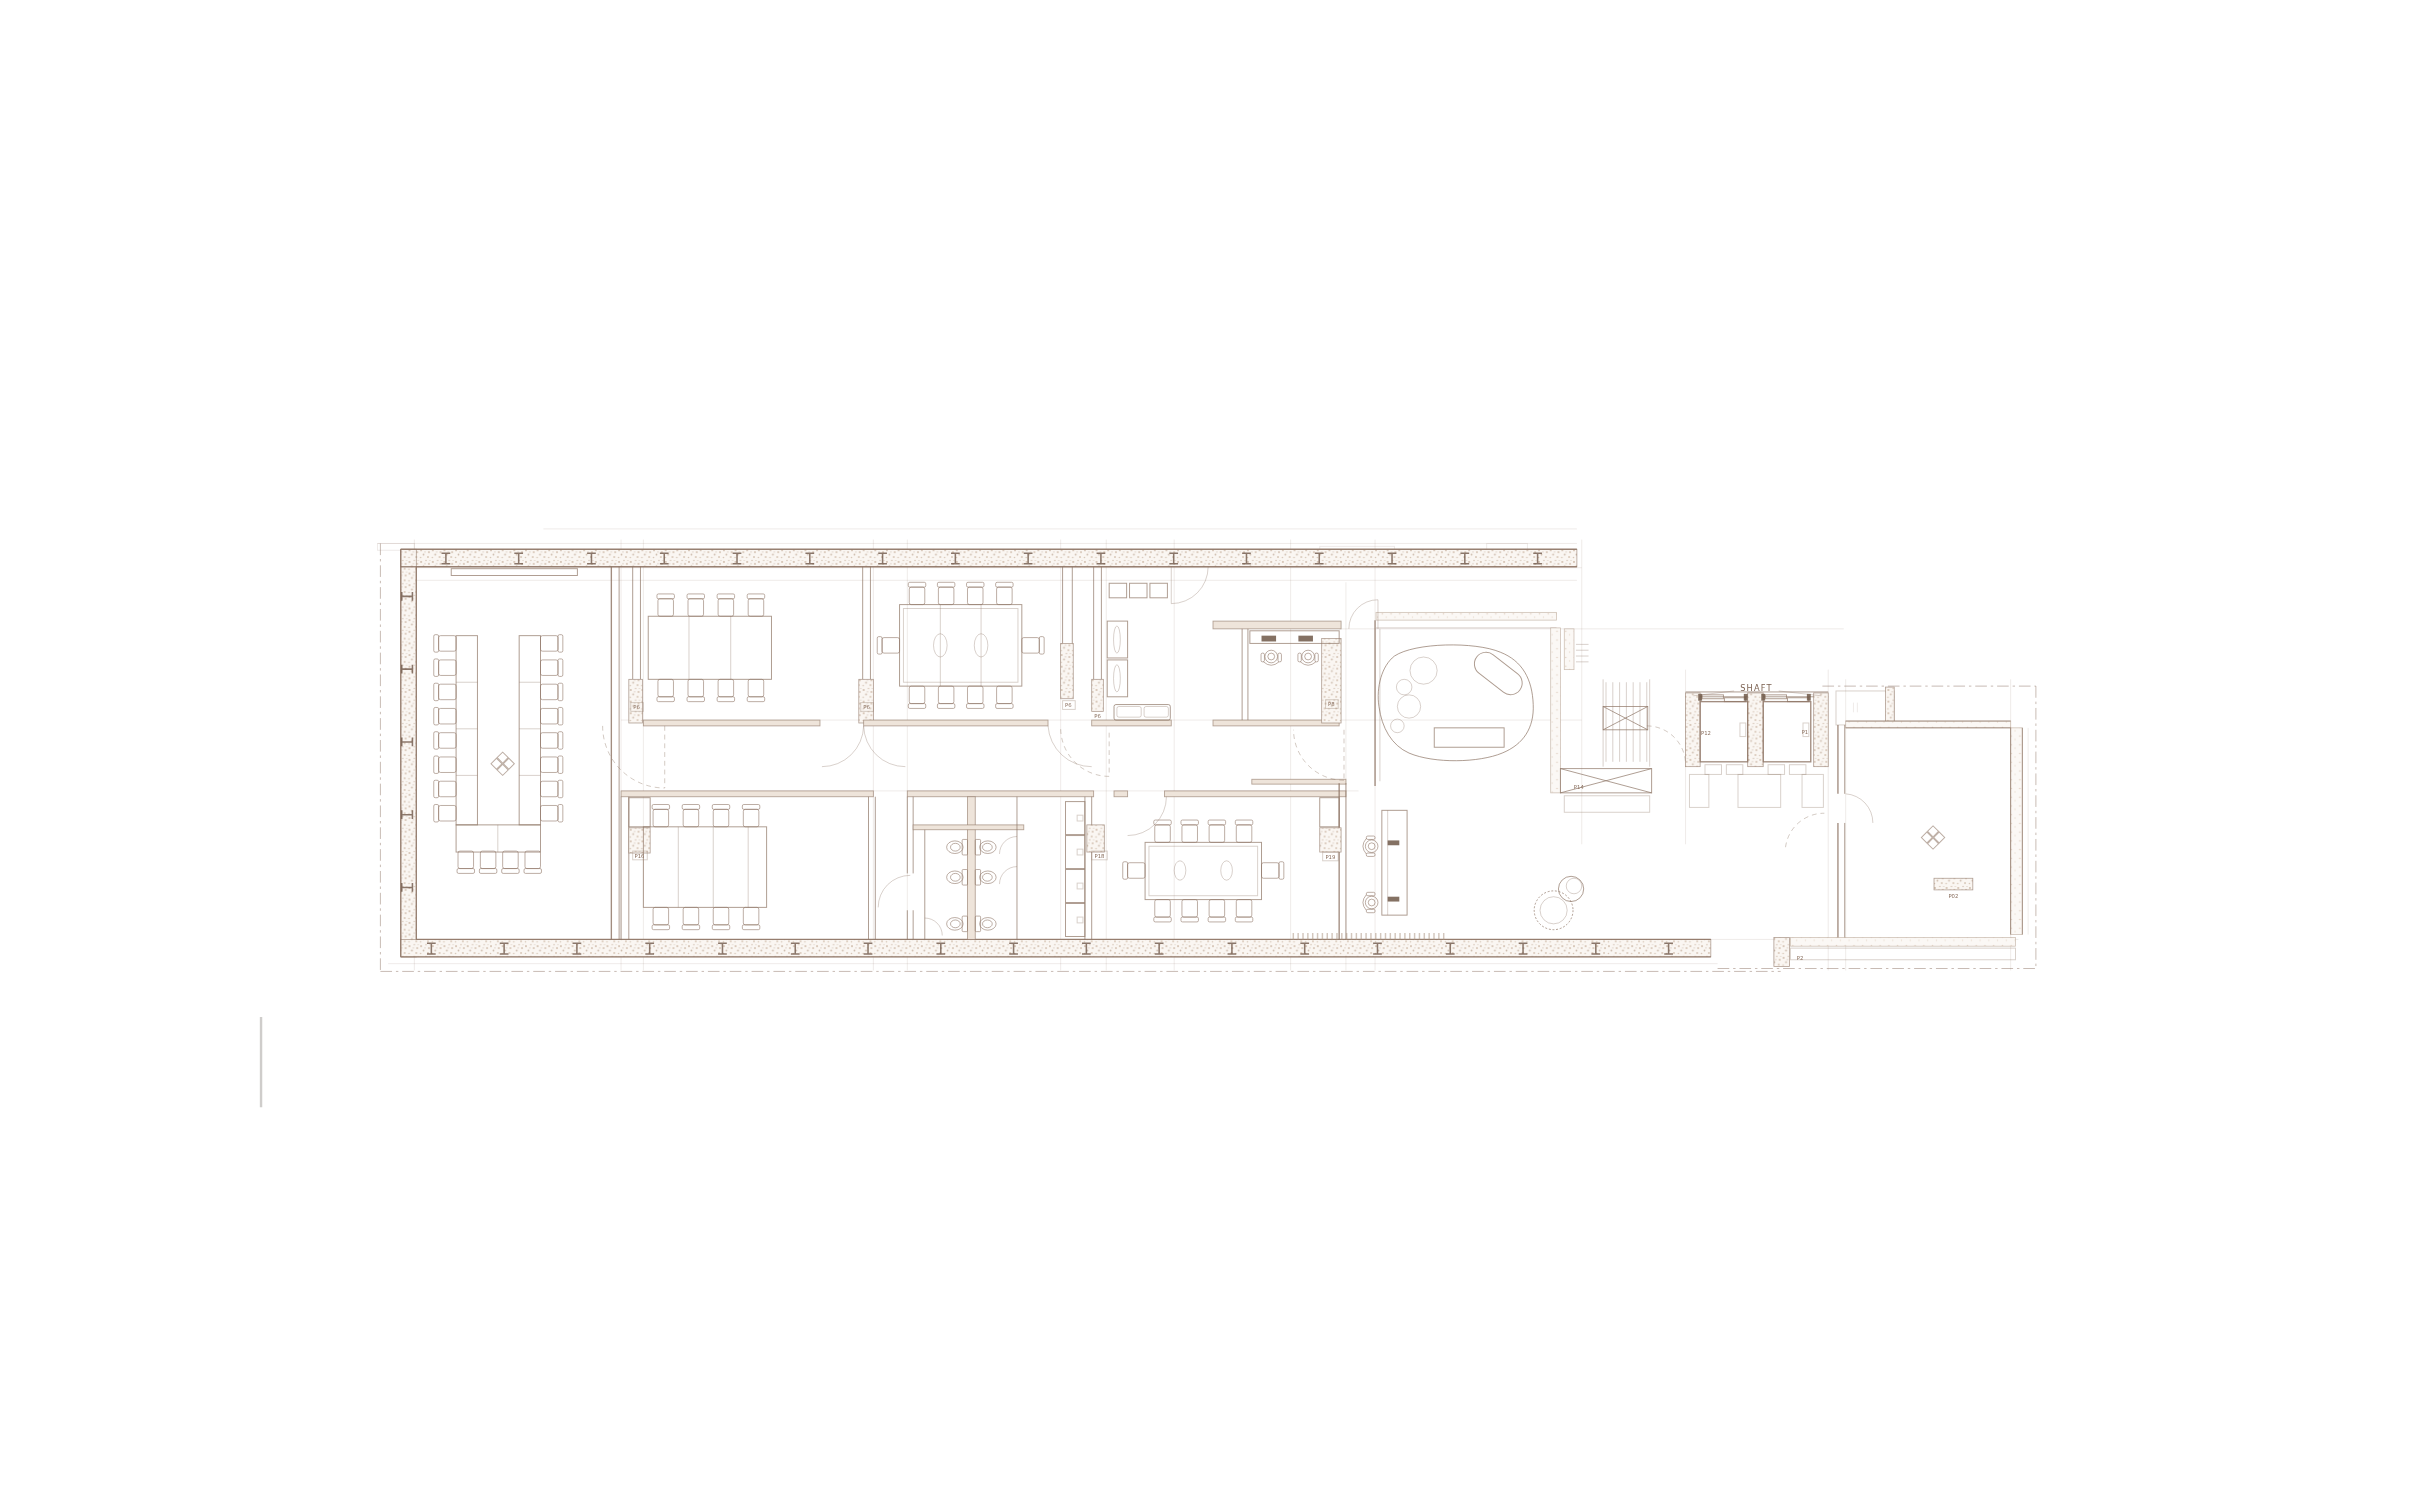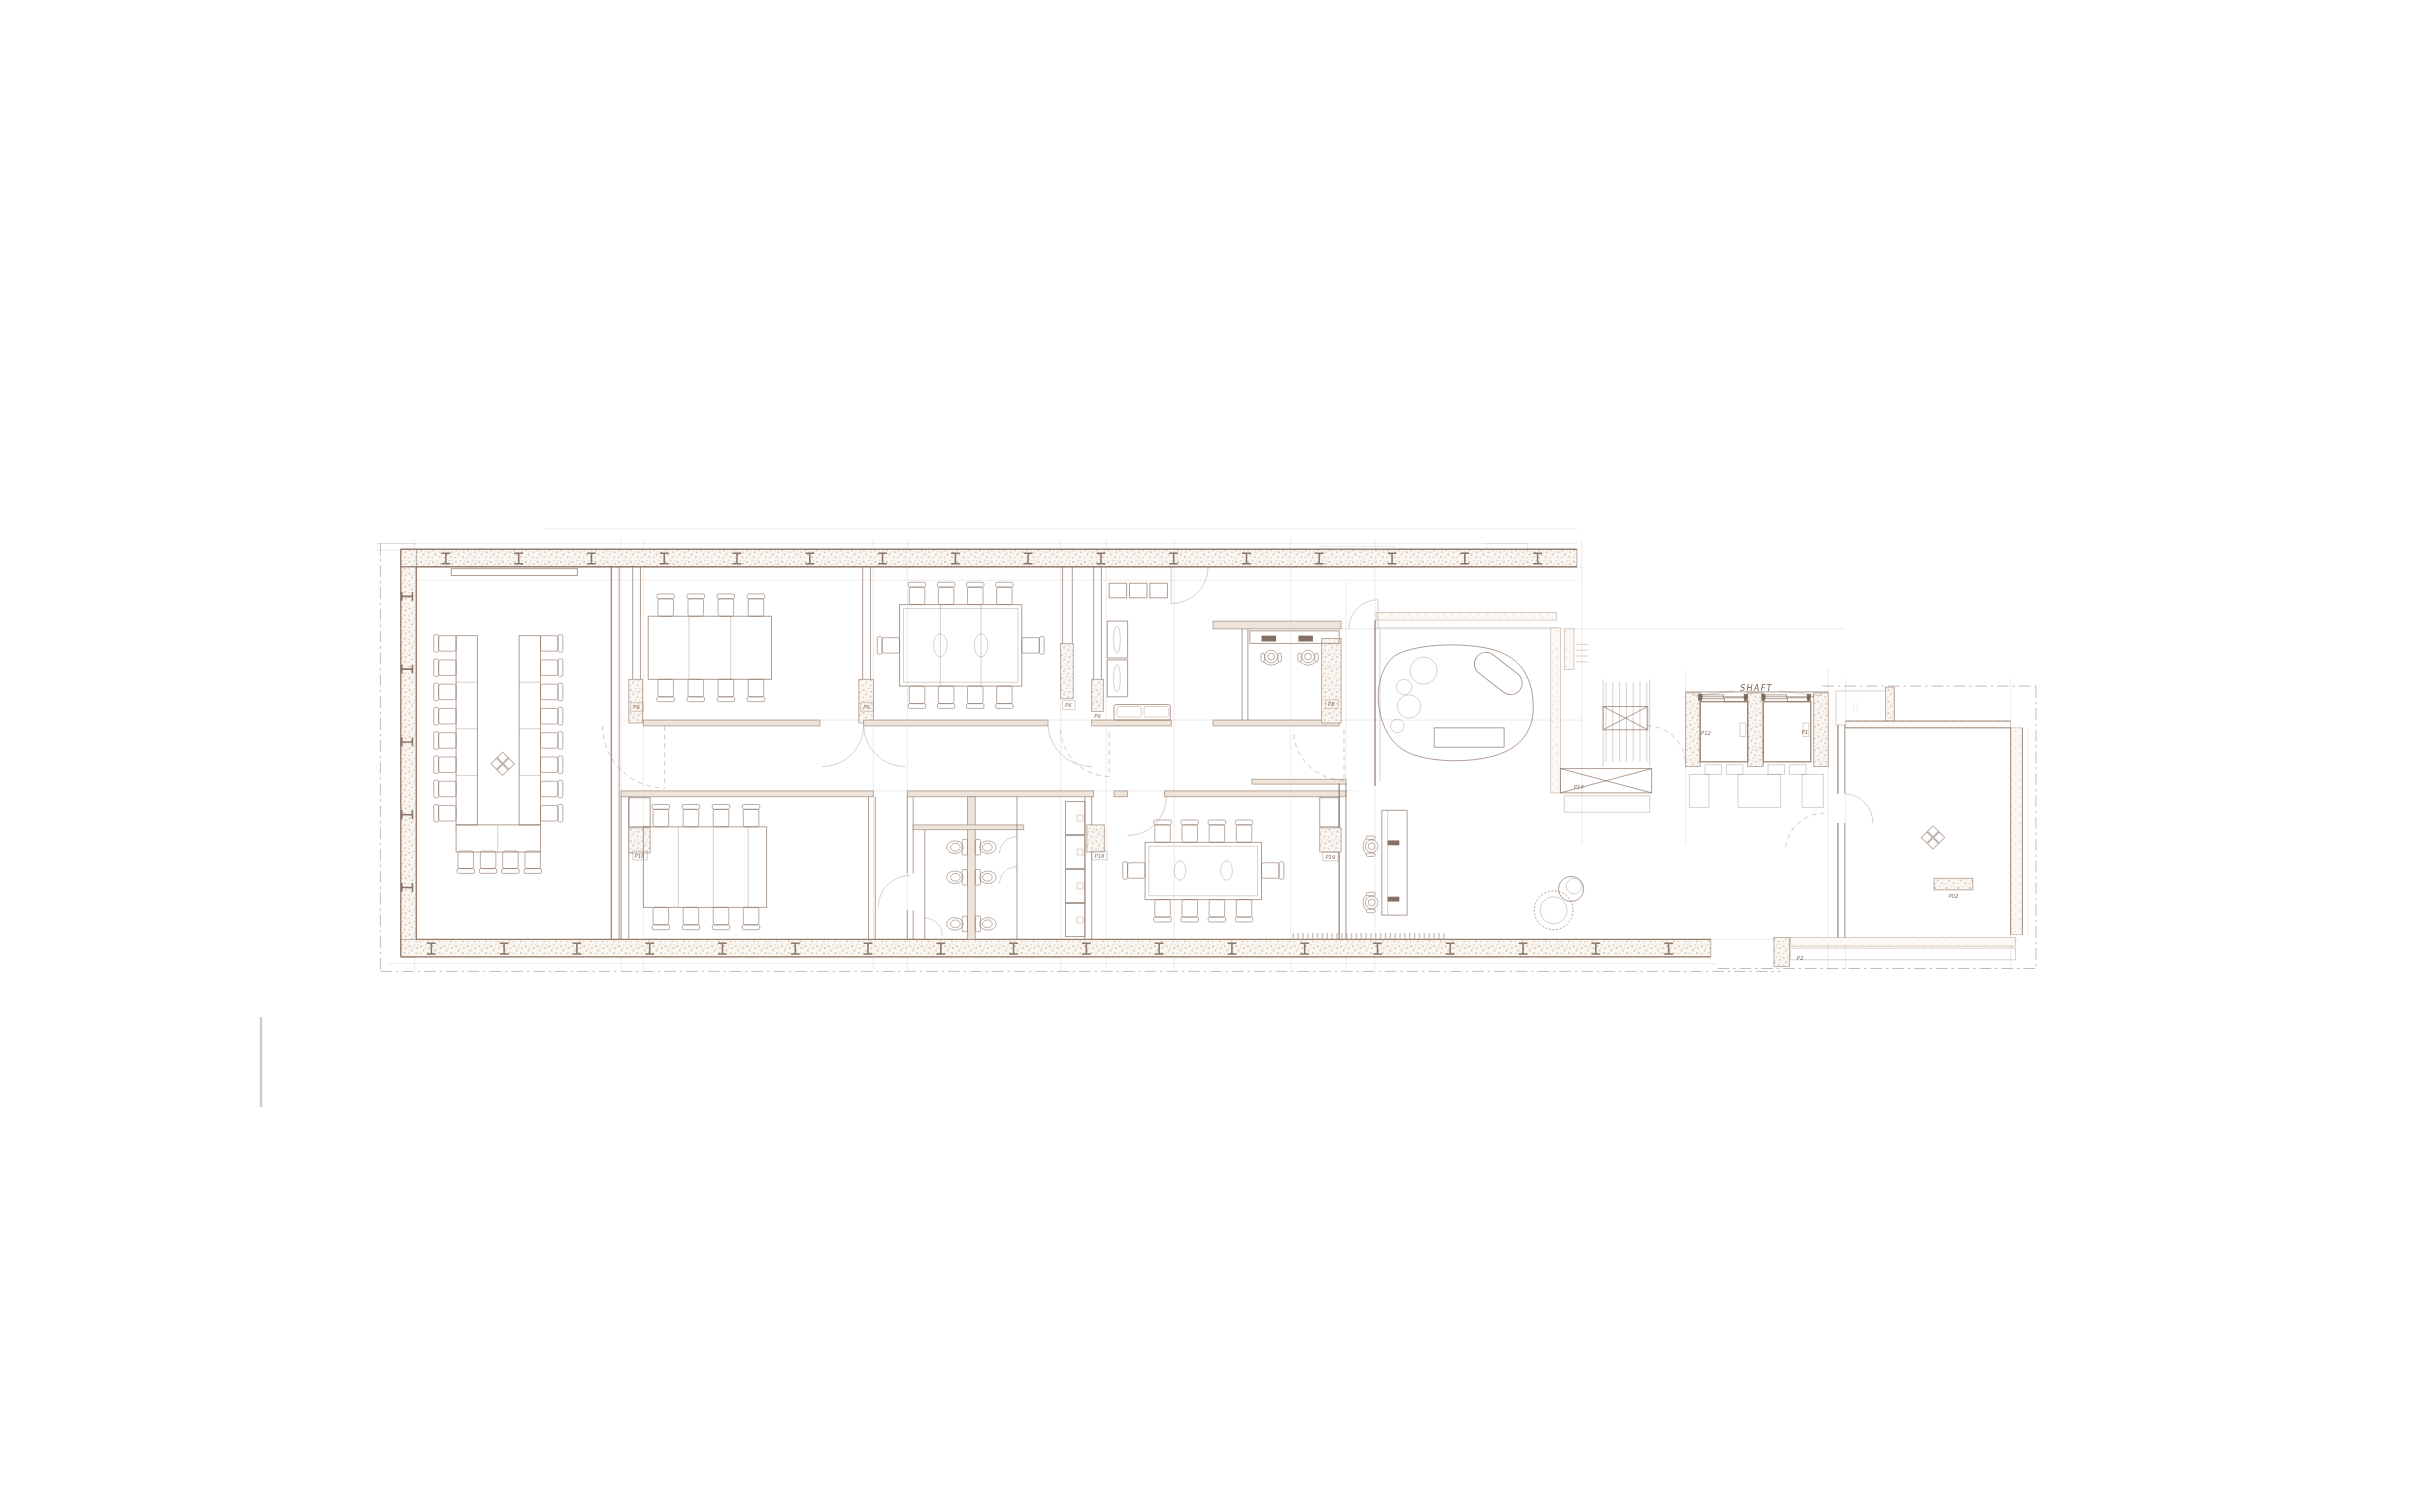--- a/index.html
+++ b/index.html
@@ -1,17 +1,17 @@
 <!DOCTYPE html>
 <html><head>
 <meta charset="utf-8">
 <style>
   html,body{margin:0;padding:0;background:#ffffff;}
   .canvas{position:relative;width:2119px;height:1511px;background:#ffffff;overflow:hidden;
-          font-family:"DejaVu Sans",sans-serif;font-style:italic;}
+          font-family:"DejaVu Sans",sans-serif;}
   svg{position:absolute;left:0;top:0;}
   .ln{fill:none;stroke:#8d7464;stroke-width:1;stroke-opacity:.72;}
   .w{fill:none;stroke:#8d7464;stroke-width:1.4;stroke-opacity:.82;}
   .stp{fill:url(#stip);stroke:#8d7464;stroke-width:.8;stroke-opacity:.7;}
   .lt{fill:url(#lite);stroke:#a8907c;stroke-width:.8;stroke-opacity:.55;}
   .fb{fill:#eee4da;stroke:#8d7464;stroke-width:.9;stroke-opacity:.65;}
   .fn{stroke-opacity:.34;}
   .vf{stroke-opacity:.15;}
   .dsh{stroke-dasharray:5 4;stroke-opacity:.4;}
   .dd{stroke-dasharray:12 4 2.5 4;stroke-opacity:.5;}

